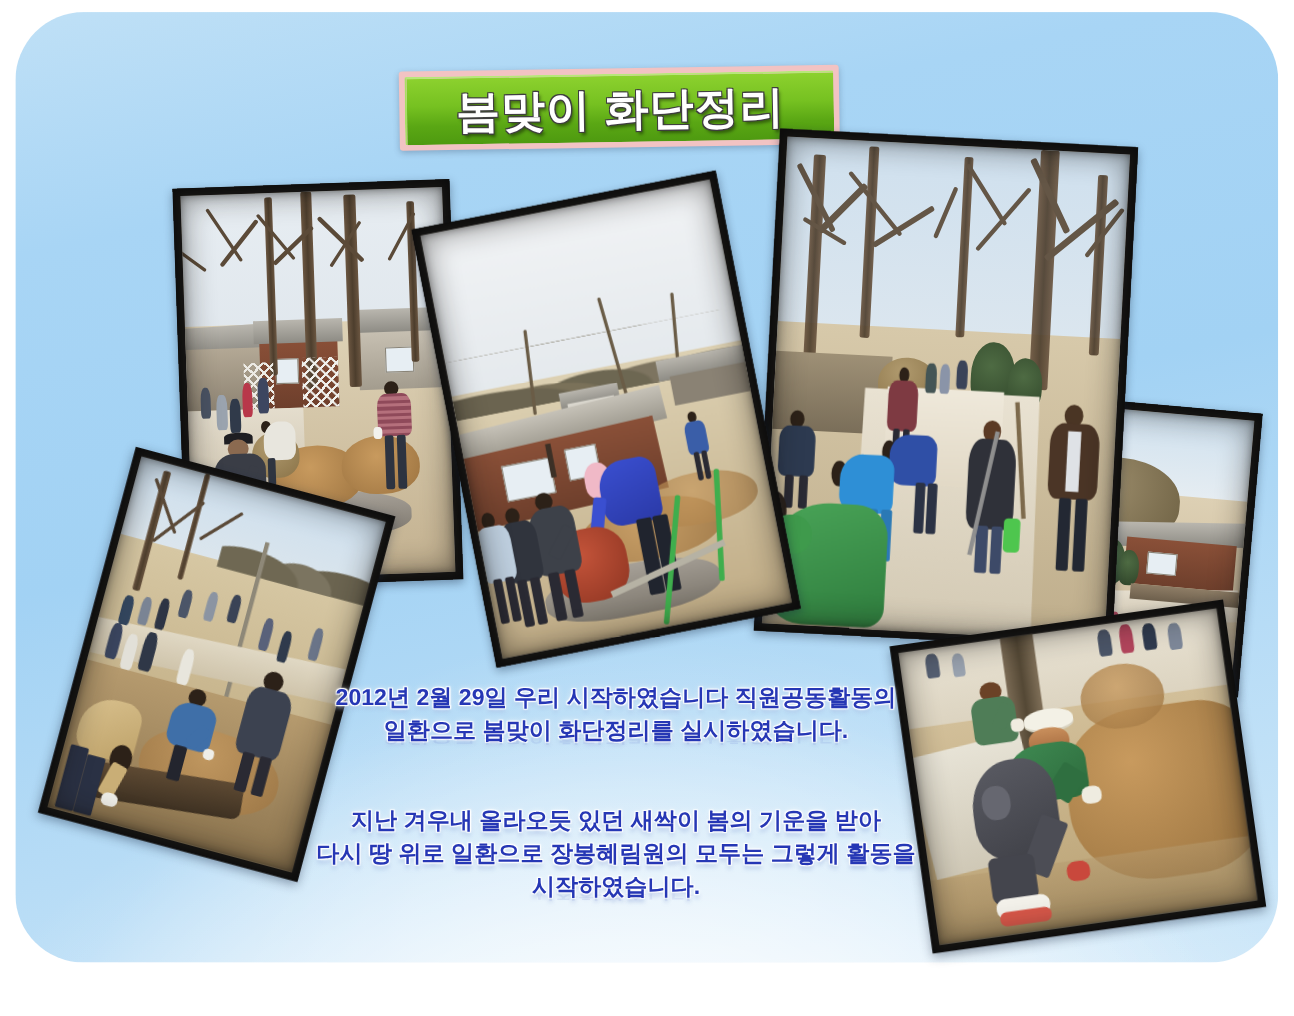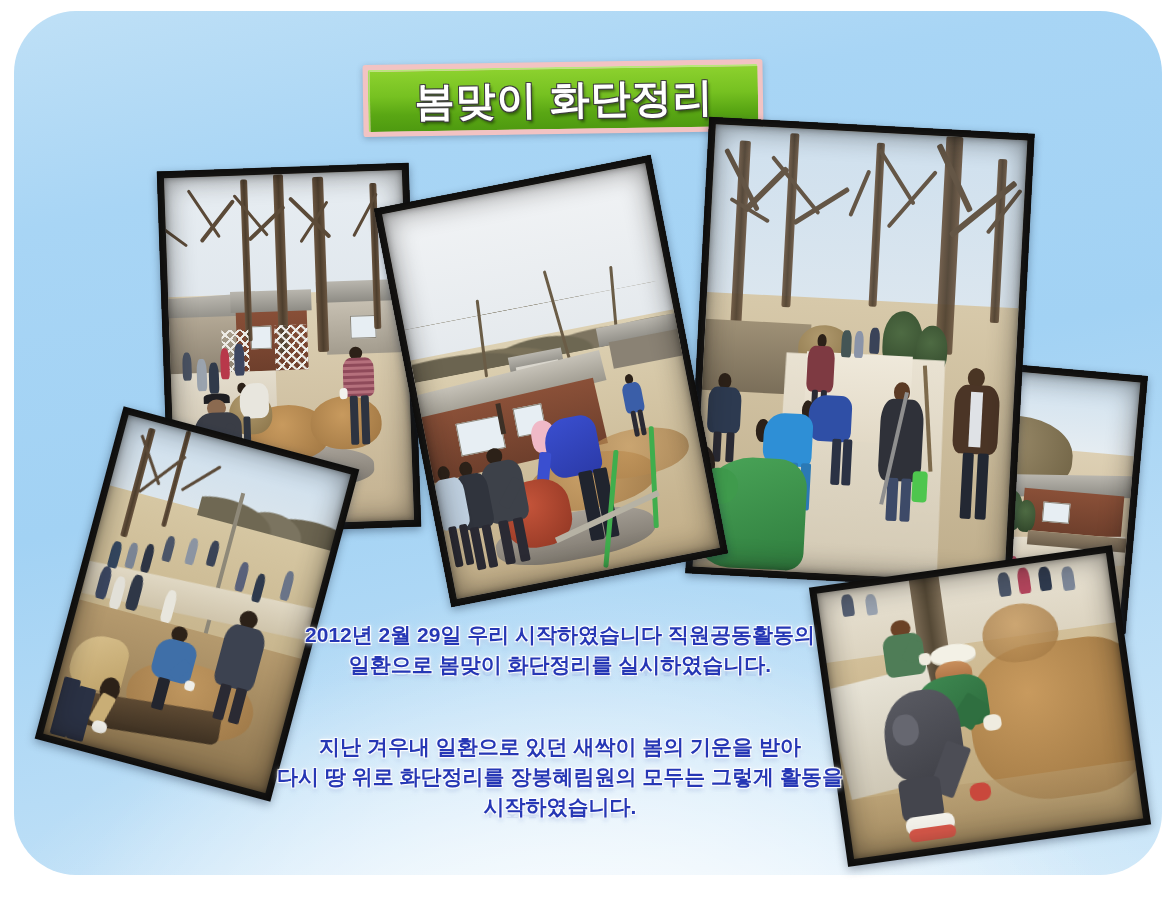--- a/index.html
+++ b/index.html
@@ -567,19 +567,19 @@
     <div class="title-inner">
       <span class="title-text">봄맞이 화단정리</span>
     </div>
   </div>
 
   <div class="caption-block">
     <div class="cap-line">2012년 2월 29일 우리 시작하였습니다 직원공동활동의</div>
     <div class="cap-line">일환으로 봄맞이 화단정리를 실시하였습니다.</div>
     <div class="reflect">일환으로 봄맞이 화단정리를 실시하였습니다.</div>
     <div class="cap-gap"></div>
-    <div class="cap-line">지난 겨우내 일환으로 있던 새싹이 봄의 기운을 받아</div>
-    <div class="cap-line">다시 땅 위로 화단정리를 장봉혜림원의 모두는 그렇게 활동을</div>
+    <div class="cap-line">지난 겨우내 올라오듯 있던 새싹이 봄의 기운을 받아</div>
+    <div class="cap-line">다시 땅 위로 일환으로 장봉혜림원의 모두는 그렇게 활동을</div>
     <div class="cap-line">시작하였습니다.</div>
     <div class="reflect">시작하였습니다.</div>
   </div>
 
 </div>
 
 </body></html>

